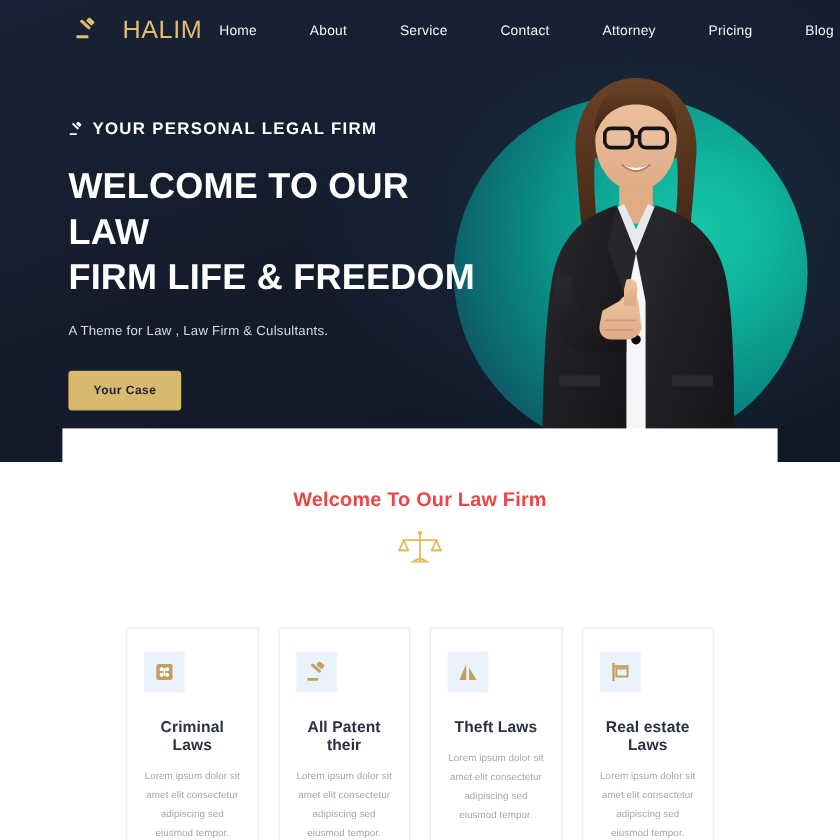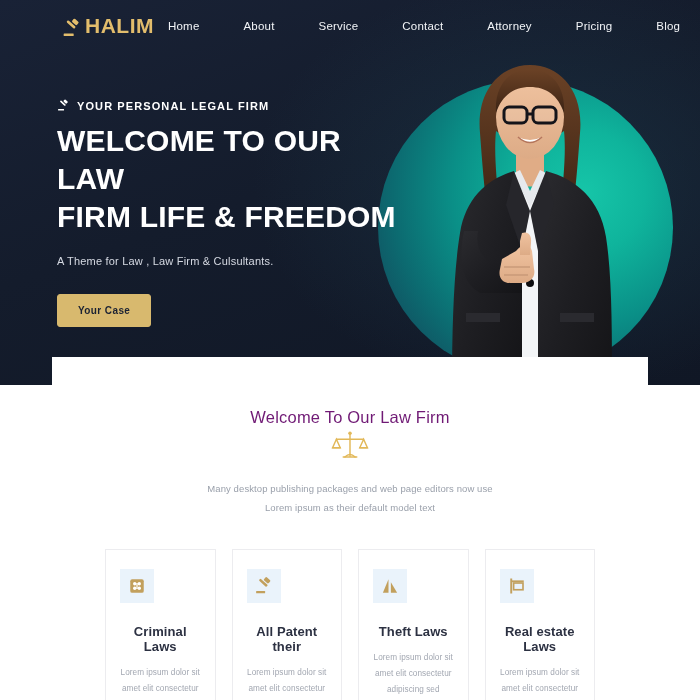--- a/index.html
+++ b/index.html
@@ -34,24 +34,24 @@
 
   
   .navbar {
     position:relative; z-index:6;
     height:52px;
     display:flex;
     align-items:center;
     padding:0 52px 0 62px;
   }
   .logo {
-    display:flex; align-items:flex-end; gap:3px;
+    display:flex; align-items:flex-start; gap:20px;
     color:#e2bd6c;
     font-size:21px;
-    font-weight:bold;
+    font-weight:normal;
     letter-spacing:0.5px;
     user-select:none;
   }
   .logo-icon { display:block; width:20px; height:20px; }
 
   .nav-links {
     margin-left:auto;
     display:flex;
     align-items:flex-end;
     gap:16px;
@@ -68,24 +68,24 @@
 
   
   .hero-content {
     position:relative; z-index:5;
     padding:47px 0 0 57px;
     width:400px;
   }
   .eyebrow {
     display:flex; align-items:center; gap:7px;
     color:#ffffff;
-    font-size:11px;
+    font-size:14px;
     font-weight:bold;
     letter-spacing:1.1px;
-    margin-bottom:10px;
+    margin-bottom:22px;
   }
   .eyebrow-icon { width:13px; height:13px; display:block; }
 
   .hero-title {
     color:#ffffff;
     font-size:30px;
     font-weight:bold;
     line-height:1.26;
     letter-spacing:0.2px;
     margin-bottom:20px;
@@ -136,25 +136,25 @@
 
   
   .welcome {
     position:relative;
     width:700px;
     background:#ffffff;
     padding-top:23px;
     text-align:center;
   }
   .welcome-title {
-    color:#701a75;
+    color:#ef4444;
     font-size:16.5px;
-    font-weight:normal;
+    font-weight:bold;
     letter-spacing:0.2px;
-    margin-bottom:2px;
+    margin-bottom:13px;
   }
   .scales-wrap { display:flex; justify-content:center; margin-bottom:17px; }
   .scales-icon { width:38px; height:34px; display:block; }
   .welcome-desc {
     color:#9aa0ab;
     font-size:9.5px;
     line-height:1.95;
     letter-spacing:0.1px;
   }
 
@@ -326,24 +326,20 @@
         <path d="M38 12 L33.5 22 h9 Z" fill="none"></path>
         <line x1="1.5" y1="22" x2="10.5" y2="22"></line>
         <line x1="33.5" y1="22" x2="42.5" y2="22"></line>
         <line x1="14" y1="33" x2="30" y2="33"></line>
         <path d="M16 33 Q22 27 28 33" fill="none"></path>
       </g>
       <circle cx="22" cy="5" r="2.1" fill="#e2b858"></circle>
     </svg>
   </div>
 
-  <p class="welcome-desc">
-    <span>Many desktop publishing packages and web page editors now use</span><br>
-    <span>Lorem ipsum as their default model text</span>
-  </p>
 
   <div class="cards">
 
     <div class="card">
       <div class="card-icon-box">
         <svg class="card-icon" viewBox="0 0 24 24">
           <rect x="3" y="3" width="18" height="18" rx="2.5" fill="#c2a05d"></rect>
           <circle cx="9" cy="9" r="2.3" fill="#ffffff"></circle>
           <circle cx="15" cy="9" r="2.3" fill="#ffffff"></circle>
           <circle cx="9" cy="15" r="2.3" fill="#ffffff"></circle>

